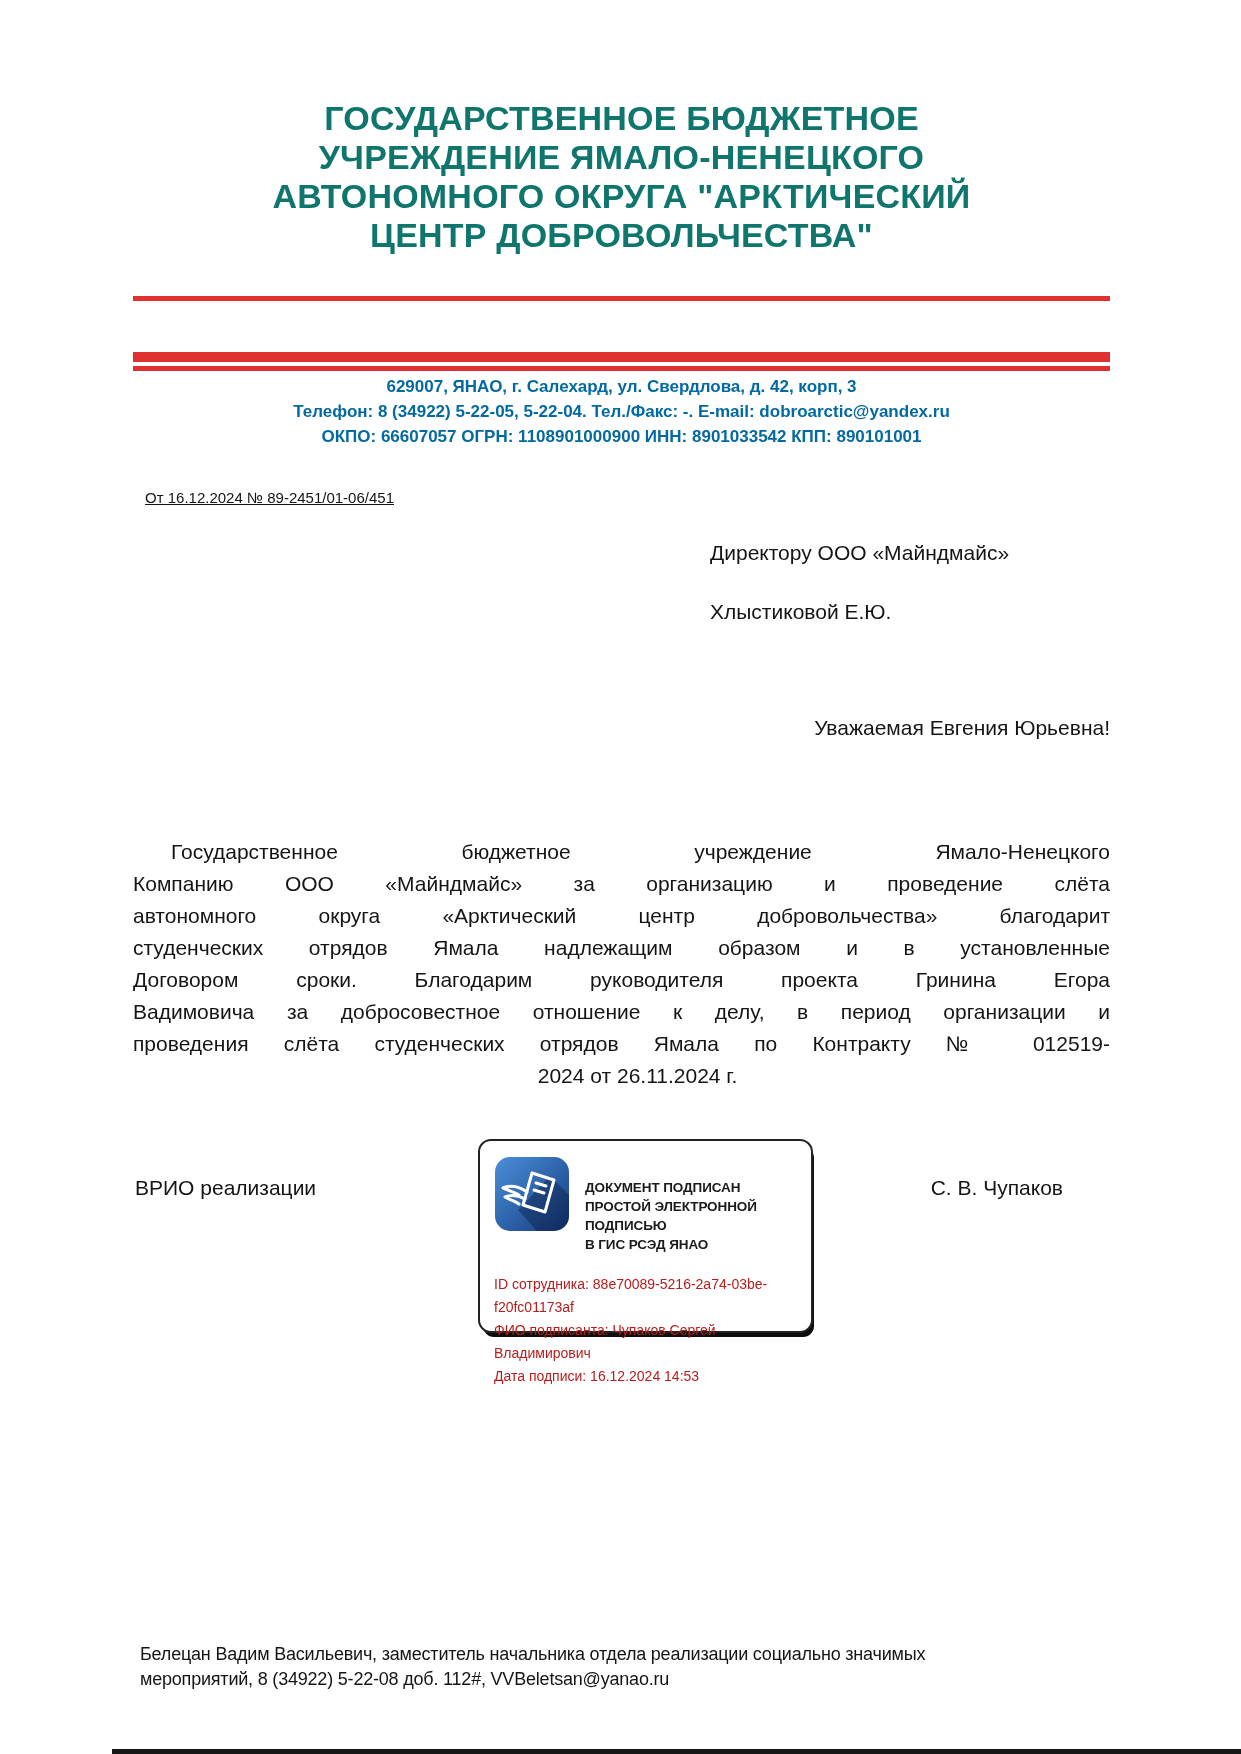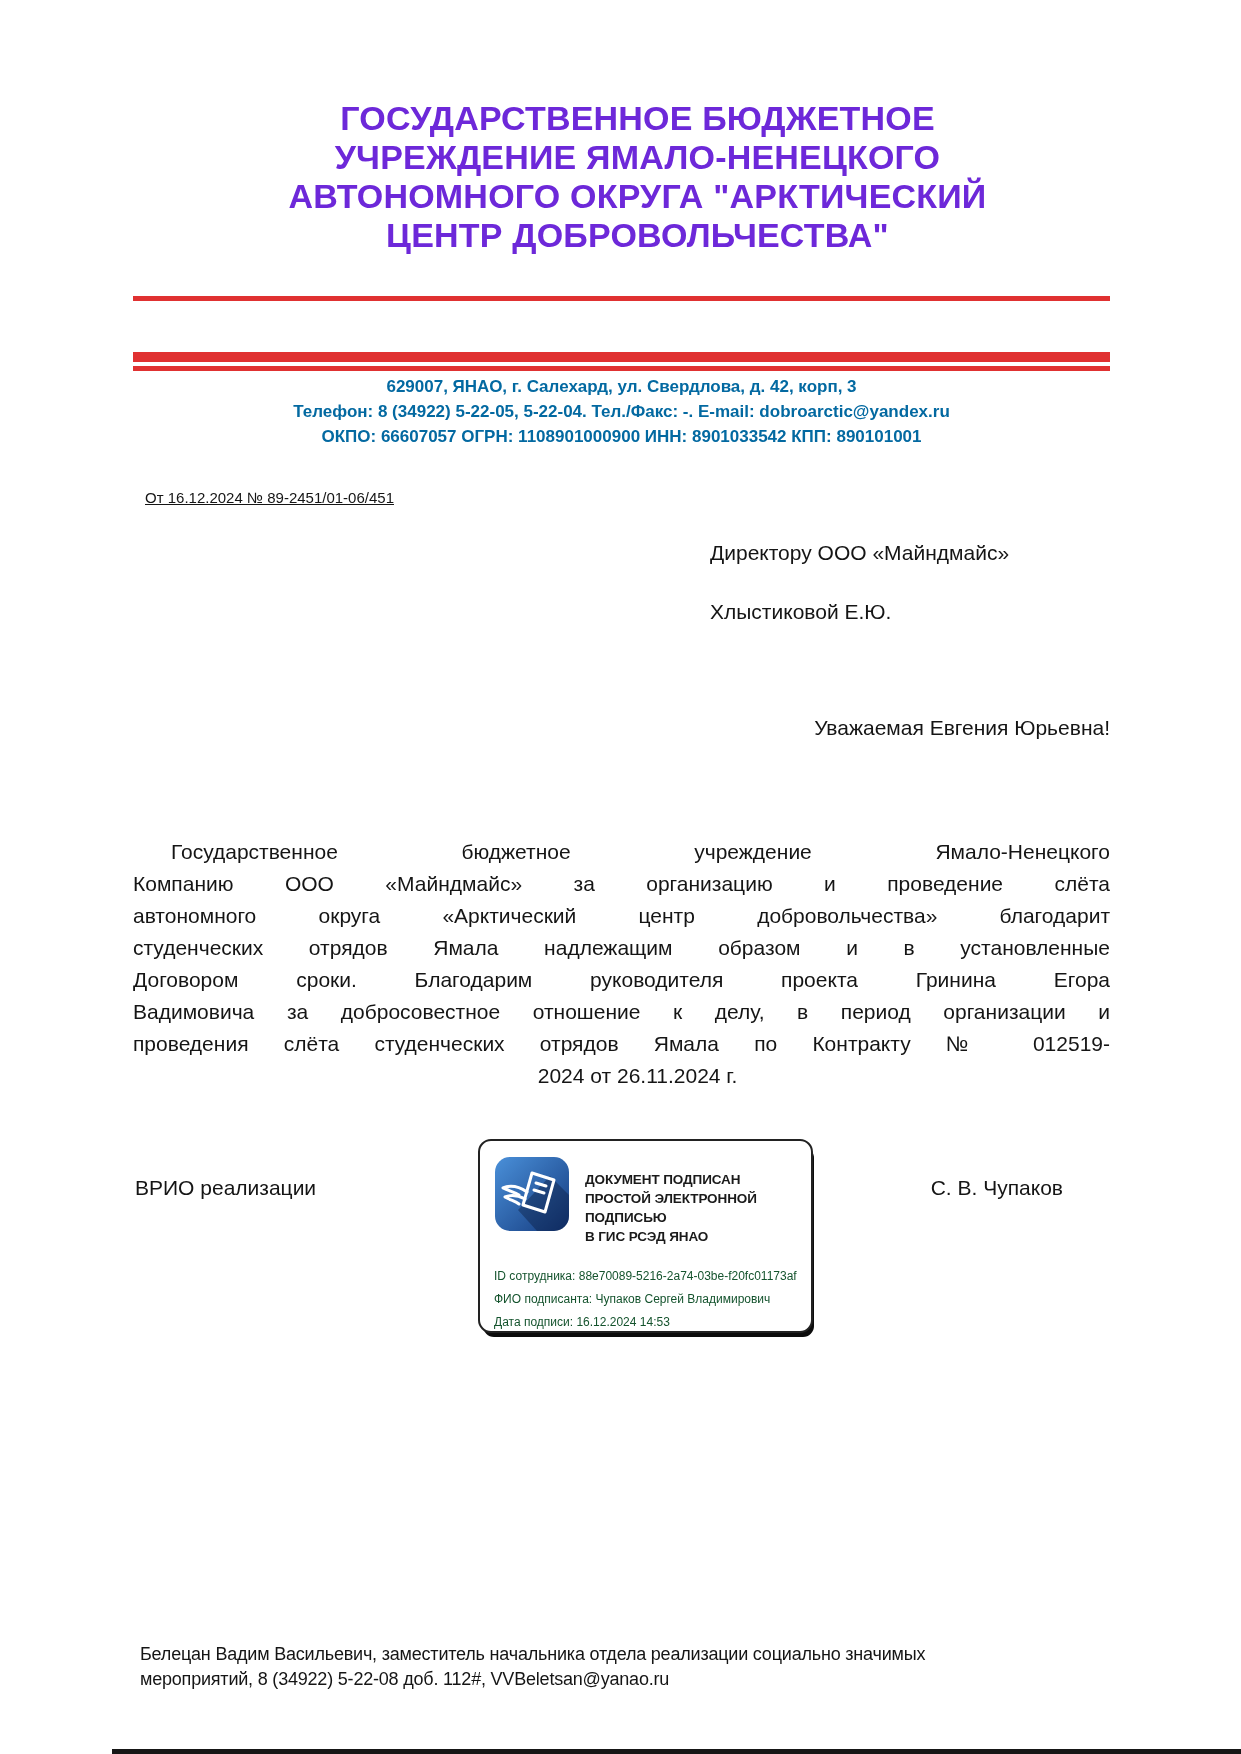--- a/index.html
+++ b/index.html
@@ -9,23 +9,23 @@
     height: 1754px;
     margin: 0 auto;
     background: #ffffff;
     font-family: "Liberation Sans", sans-serif;
     color: #151515;
     overflow: hidden;
   }
   
   .org-title {
     position: absolute;
-    left: 149px; top: 99px; width: 977px;
+    left: 133px; top: 99px; width: 977px;
     text-align: center;
-    color: #6d28d9;
+    color: #0f766e;
     font-weight: bold;
     font-size: 34px;
     line-height: 39px;
     letter-spacing: 0.2px;
   }
   .org-title div { white-space: nowrap; }
 
   
   .rule { position: absolute; left: 133px; width: 977px; background: #e03131; }
   .rule-top    { top: 296px; height: 5px; }
@@ -85,32 +85,32 @@
     border: 2px solid #222;
     border-radius: 13px;
     background: #fff;
     box-shadow: 3px 6px 0 -2px #0c0c0c;
     box-sizing: border-box;
     padding: 13px 14px 0 14px;
   }
   .stamp-row { display: flex; align-items: flex-start; gap: 15px; }
   .stamp-icon { width: 76px; height: 80px; flex: 0 0 auto; }
   .stamp-title {
-    margin-top: 16px;
+    margin-top: 24px;
     font-weight: bold;
     font-size: 13.5px;
     line-height: 19px;
     color: #1a1a1a;
     letter-spacing: -0.1px;
   }
   .stamp-meta {
     margin-top: 19px;
-    font-size: 12px;
+    font-size: 14px;
     line-height: 23px;
-    color: #14532d;
+    color: #b91c1c;
   }
 
   
   .footer {
     position: absolute;
     left: 140px; top: 1642px; width: 990px;
     font-size: 18px;
     line-height: 25px;
     letter-spacing: -0.2px;
   }

